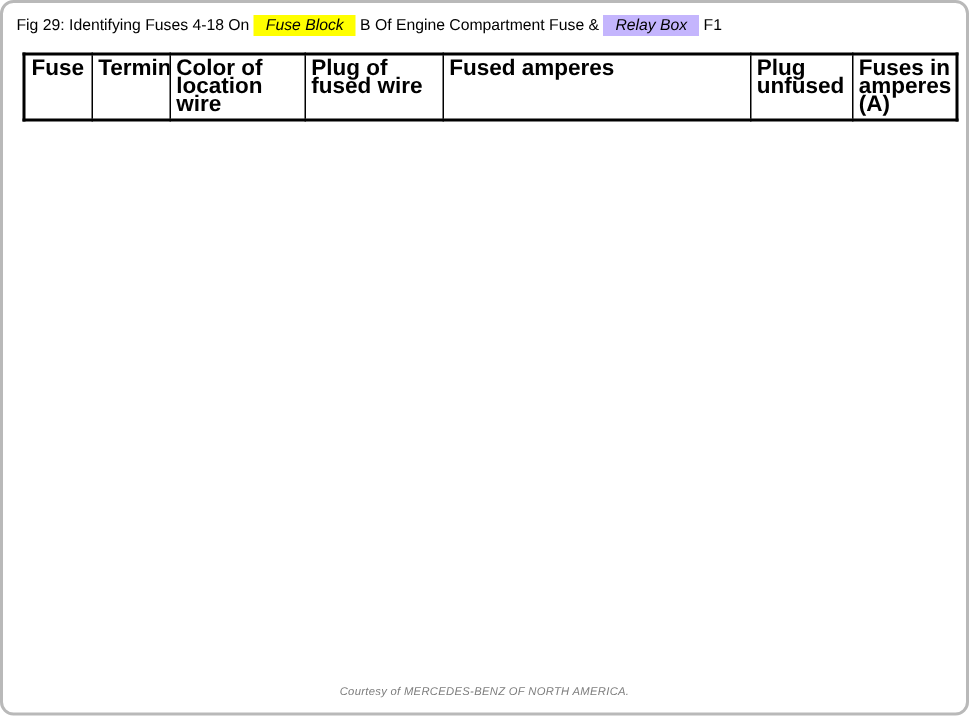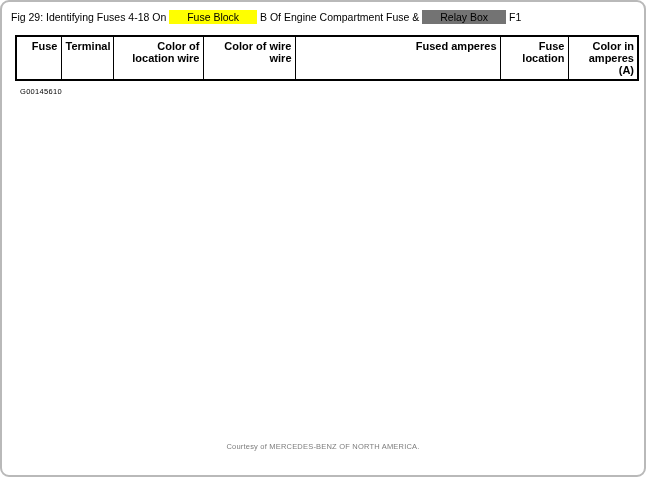--- a/index.html
+++ b/index.html
@@ -23,86 +23,87 @@
     border-radius: 9px;
     overflow: hidden;
   }
   .caption {
     padding: 8px 10px 0 9px;
     font-size: 10.5px;
     line-height: 14px;
     white-space: nowrap;
   }
   .caption .hl {
-    padding: 1px 18px;
+    padding: 1px 8px;
+    font-style: italic;
   }
   table.fuse-table {
     border-collapse: collapse;
     table-layout: fixed;
     width: 622px;
     margin: 11px 0 0 13px;
     border: 2px solid #000;
   }
   th, td {
     border: 1px solid #000;
-    font-size: 11px;
+    font-size: 15px;
     line-height: 12px;
     padding: 3px 3px 3px 4px;
     vertical-align: top;
-    text-align: right;
+    text-align: left;
     overflow: hidden;
   }
   th {
     font-weight: bold;
     height: 26px;
   }
   .code {
     margin: 6px 0 0 18px;
     font-size: 7.5px;
     letter-spacing: 0.3px;
   }
   .courtesy {
     position: absolute;
     left: 0;
-    bottom: 24px;
+    bottom: 10px;
     width: 100%;
     text-align: center;
     font-size: 7.5px;
     color: #7d7d7d;
     letter-spacing: 0.2px;
+    font-style: italic;
   }
 </style>
 </head>
 <body>
 
 <div class="page">
 
-  <div class="caption" id="caption"><span>Fig 29: Identifying Fuses 4-18 On </span><span class="hl" style="background: rgb(255, 255, 0);">Fuse Block</span><span> B Of Engine Compartment Fuse &amp; </span><span class="hl" style="background: #737373;">Relay Box</span><span> F1</span></div>
+  <div class="caption" id="caption"><span>Fig 29: Identifying Fuses 4-18 On </span><span class="hl" style="background: rgb(255, 255, 0);">Fuse Block</span><span> B Of Engine Compartment Fuse &amp; </span><span class="hl" style="background: #c4b5fd;">Relay Box</span><span> F1</span></div>
 
   <table class="fuse-table">
     <colgroup id="colgroup">
         <col style="width: 45px;">
         <col style="width: 52px;">
         <col style="width: 90px;">
         <col style="width: 92px;">
         <col style="width: 205px;">
         <col style="width: 68px;">
         <col style="width: 70px;">
       </colgroup>
     <thead>
       <tr id="header-row">
           <th>Fuse</th>
           <th>Terminal</th>
           <th>Color of location wire</th>
-          <th>Color of wire wire</th>
+          <th>Plug of fused wire</th>
           <th>Fused amperes</th>
-          <th>Fuse location</th>
-          <th>Color in amperes (A)</th>
+          <th>Plug unfused</th>
+          <th>Fuses in amperes (A)</th>
         </tr>
     </thead>
     <tbody id="table-body"></tbody>
   </table>
 
-  <div class="code">G00145610</div>
 
   <div class="courtesy">Courtesy of MERCEDES-BENZ OF NORTH AMERICA.</div>
 
 </div>
 
 </body></html>

